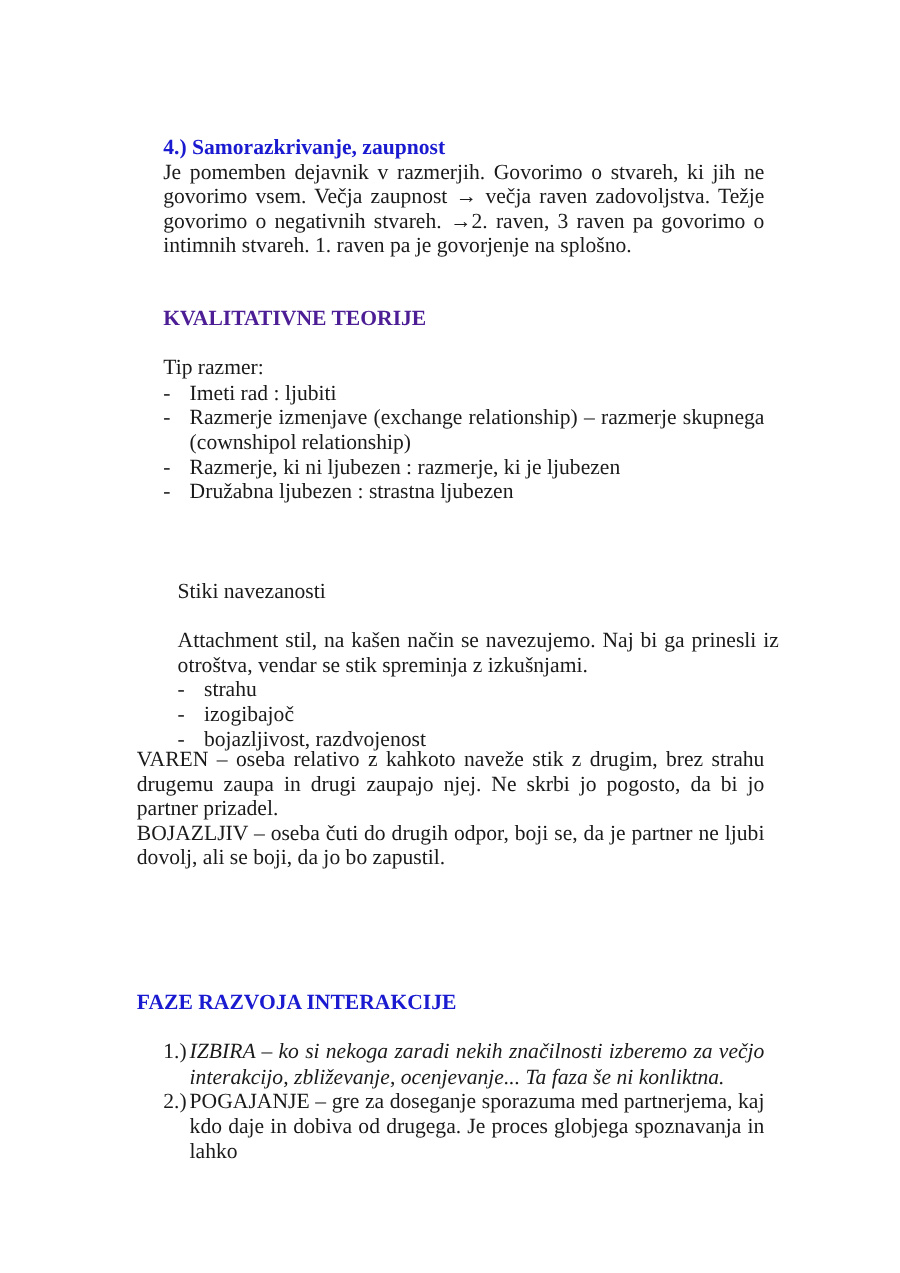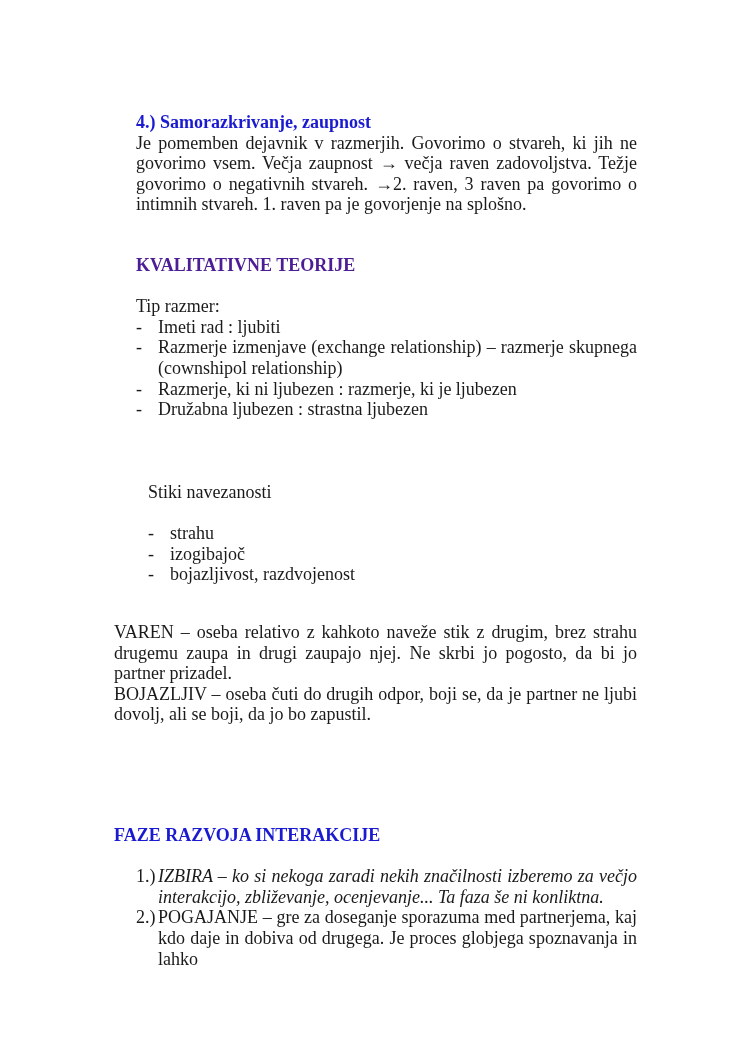--- a/index.html
+++ b/index.html
@@ -49,20 +49,21 @@
       <li>
           <span class="dash">-</span>
           <span class="just" style="display:block;">Družabna ljubezen : strastna ljubezen</span>
         </li>
     </ul>
   </div>
 
   <div class="blk txt" style="left:148px; top:438px; width:501px;margin-top:44px;">
     <p>Stiki navezanosti</p>
     <p style="height:20.6px;"></p>
+    <p class="just">Attachment stil, na kašen način se navezujemo. Naj bi ga prinesli iz otroštva, vendar se stik spreminja z izkušnjami.</p>
     <ul class="dash-list">
       <li><span class="dash">-</span><span>strahu</span></li>
       <li><span class="dash">-</span><span>izogibajoč</span></li>
       <li><span class="dash">-</span><span>bojazljivost, razdvojenost</span></li>
     </ul>
   </div>
 
   <div class="blk txt" style="left:114px; top:622px; width:523px;">
     <p class="just">VAREN – oseba relativo z kahkoto naveže stik z drugim, brez strahu drugemu zaupa in drugi zaupajo njej. Ne skrbi jo pogosto, da bi jo partner prizadel.</p>
     <p class="just">BOJAZLJIV – oseba čuti do drugih odpor, boji se, da je partner ne ljubi dovolj, ali se boji, da jo bo zapustil.</p>

